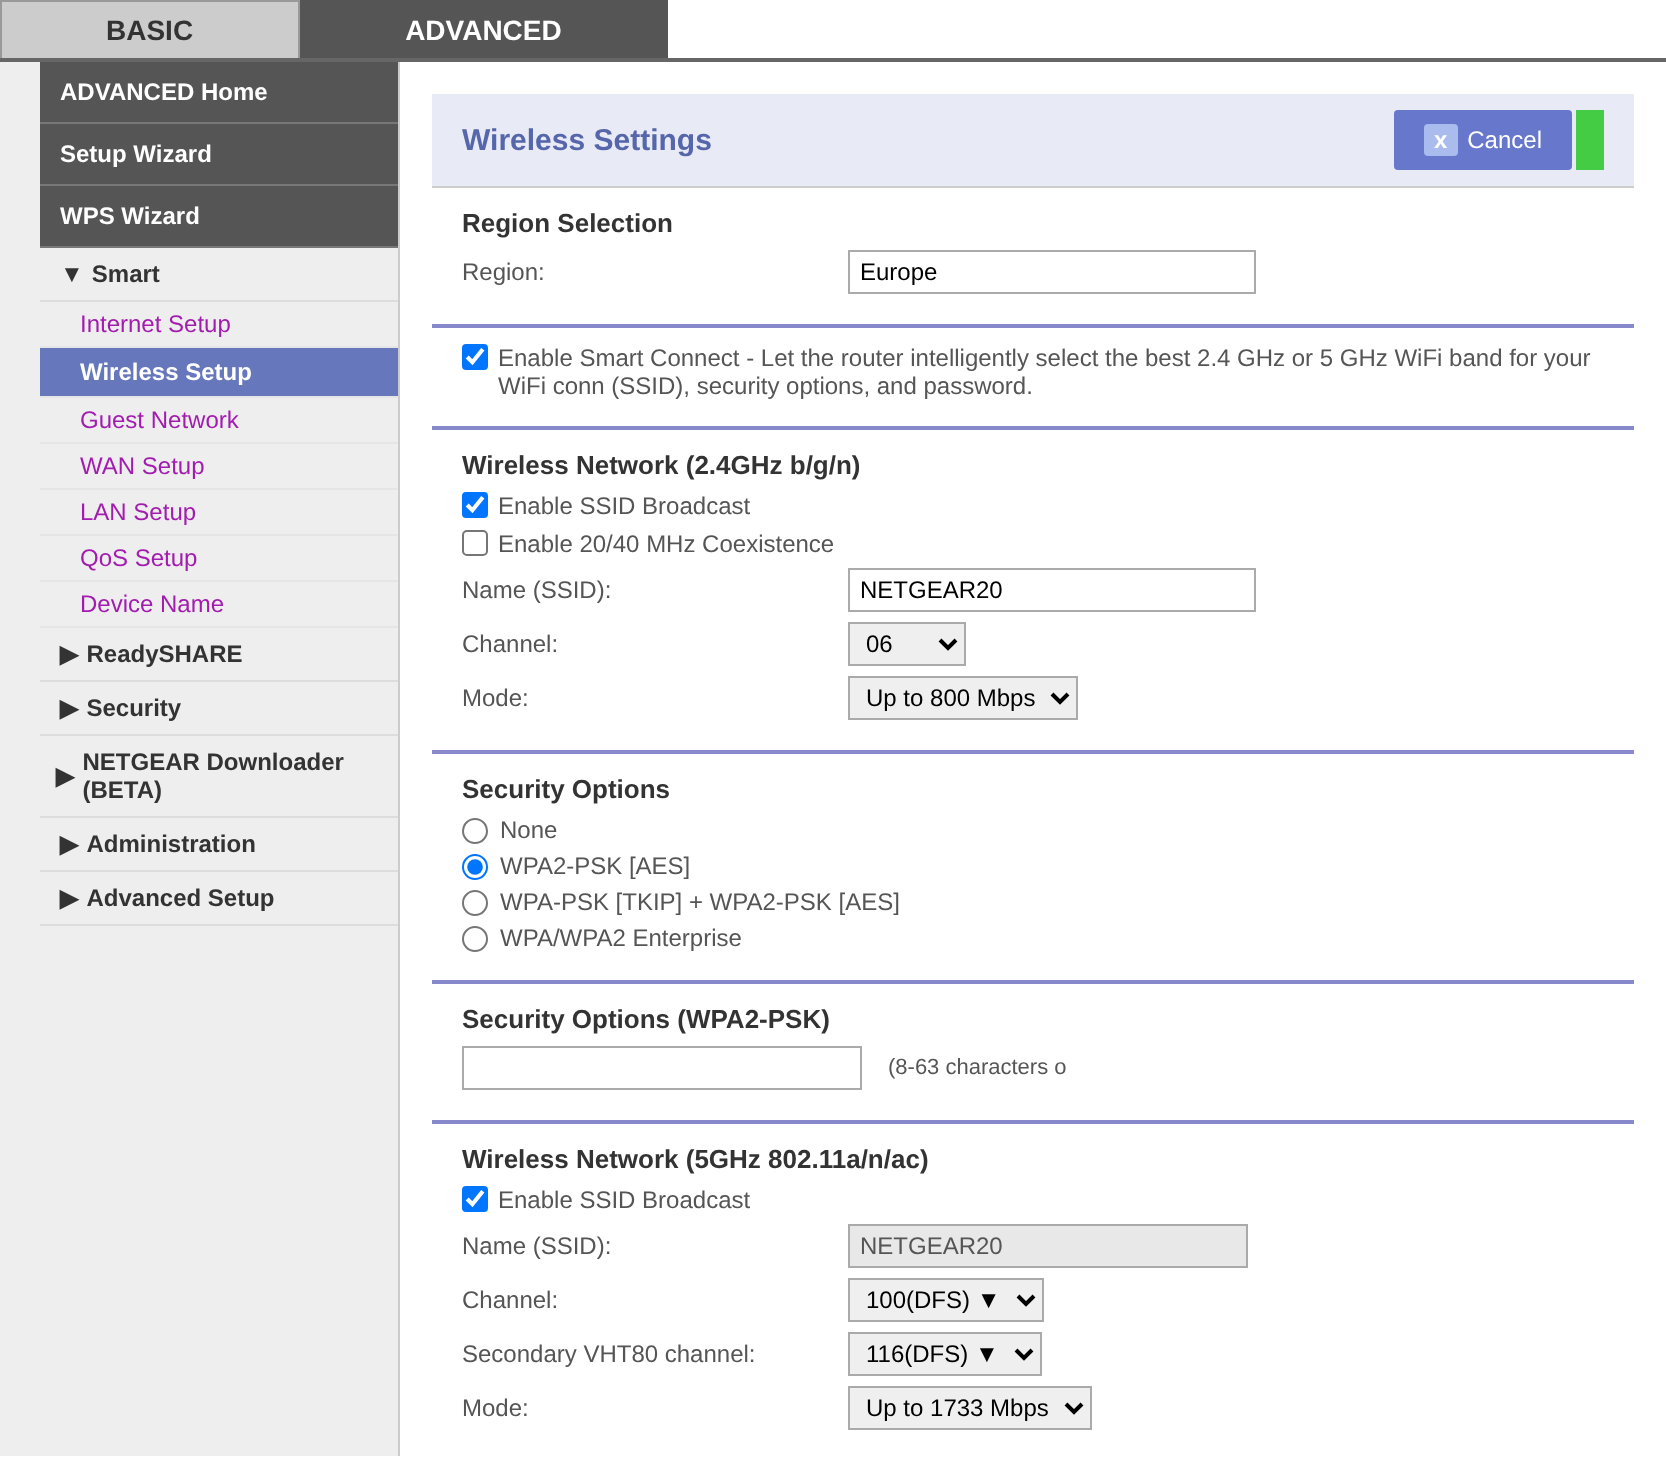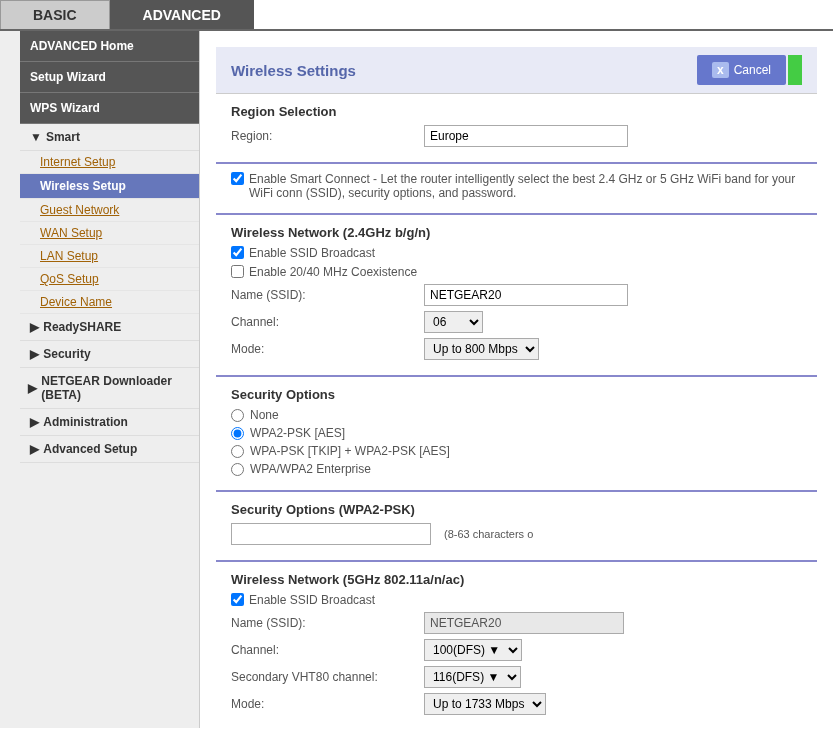--- a/index.html
+++ b/index.html
@@ -4,21 +4,21 @@
   <style>
     * { box-sizing: border-box; margin: 0; padding: 0; }
     body { font-family: Arial, sans-serif; font-size: 12px; background: #fff; }
 
     
     .top-tabs {
       display: flex;
       border-bottom: 2px solid #666;
     }
     .top-tab {
-      padding: 6px 32px;
+      padding: 6px 52px;
       font-weight: bold;
       font-size: 14px;
       cursor: pointer;
       border: 1px solid #999;
       border-bottom: none;
     }
     .top-tab.inactive {
       background: #ccc;
       color: #333;
     }
@@ -61,25 +61,24 @@
     }
     .sidebar-section.collapsible {
       font-weight: bold;
       cursor: pointer;
       display: flex;
       align-items: center;
       gap: 4px;
     }
     .sidebar-link {
       padding: 4px 20px;
-      color: #a16207;
+      color: #a21caf;
       cursor: pointer;
       display: block;
       font-size: 12px;
-      text-decoration: underline;
       border-bottom: 1px solid #e5e5e5;
     }
     .sidebar-link.active {
       background: #6677bb;
       color: #fff;
       text-decoration: none;
       font-weight: bold;
       padding: 5px 20px;
     }
 

